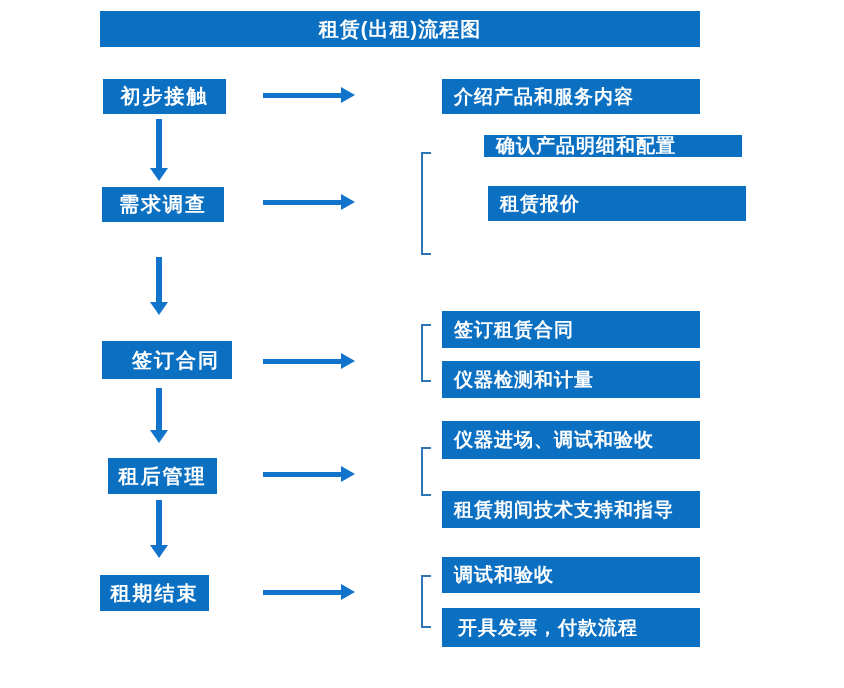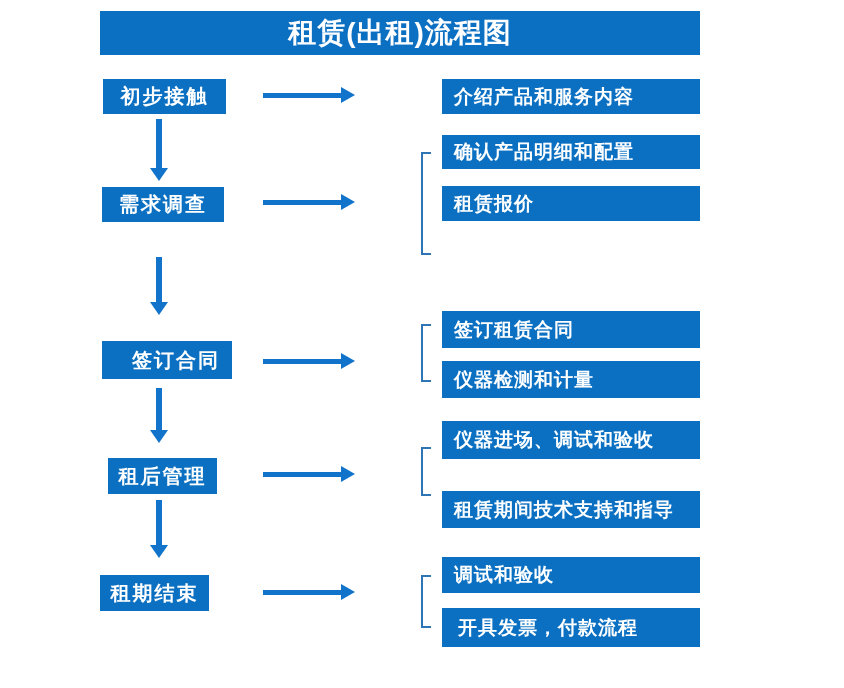--- a/index.html
+++ b/index.html
@@ -8,24 +8,24 @@
     --bracket-blue:#2e75b6;
     --text-white:#ffffff;
     --background:#ffffff;
   }
   html,body{margin:0;padding:0;background:var(--background);}
   .canvas{
     position:relative;width:844px;height:688px;background:var(--background);
     font-family:"Liberation Sans",sans-serif;overflow:hidden;
   }
   .title-bar{
-    position:absolute;left:100px;top:11px;width:600px;height:44px;
+    position:absolute;left:100px;top:11px;width:600px;height:36px;
     background:var(--box-blue);color:var(--text-white);
     display:flex;align-items:center;justify-content:center;
-    font-size:28px;font-weight:bold;letter-spacing:1px;
+    font-size:20px;font-weight:bold;letter-spacing:1px;
   }
   .lbox{
     position:absolute;background:var(--box-blue);color:var(--text-white);
     display:flex;align-items:center;justify-content:center;
     font-size:20px;font-weight:bold;letter-spacing:2px;white-space:nowrap;
   }
   .rbox{
     position:absolute;left:442px;width:258px;background:var(--box-blue);
     color:var(--text-white);display:flex;align-items:center;
     font-size:19px;font-weight:bold;letter-spacing:1px;
@@ -115,24 +115,24 @@
 
   <div class="bracket" style="top:152px;height:103px;"></div>
   <div class="bracket" style="top:324px;height:58px;"></div>
   <div class="bracket" style="top:447px;height:49px;"></div>
   <div class="bracket" style="top:575px;height:53px;"></div>
 
   <div class="rbox" style="top:79px;height:35px;">
     <span>介绍产品和服务内容</span>
   </div>
 
-  <div class="rbox" style="top:135px;height:34px;">
+  <div class="rbox" style="top:135px;height:22px;margin-left:42px;">
     <span>确认产品明细和配置</span>
   </div>
-  <div class="rbox" style="top:186px;height:35px;">
+  <div class="rbox" style="top:186px;height:35px;margin-left:46px;">
     <span>租赁报价</span>
   </div>
 
   <div class="rbox" style="top:311px;height:37px;">
     <span>签订租赁合同</span>
   </div>
   <div class="rbox" style="top:361px;height:37px;">
     <span>仪器检测和计量</span>
   </div>
 

